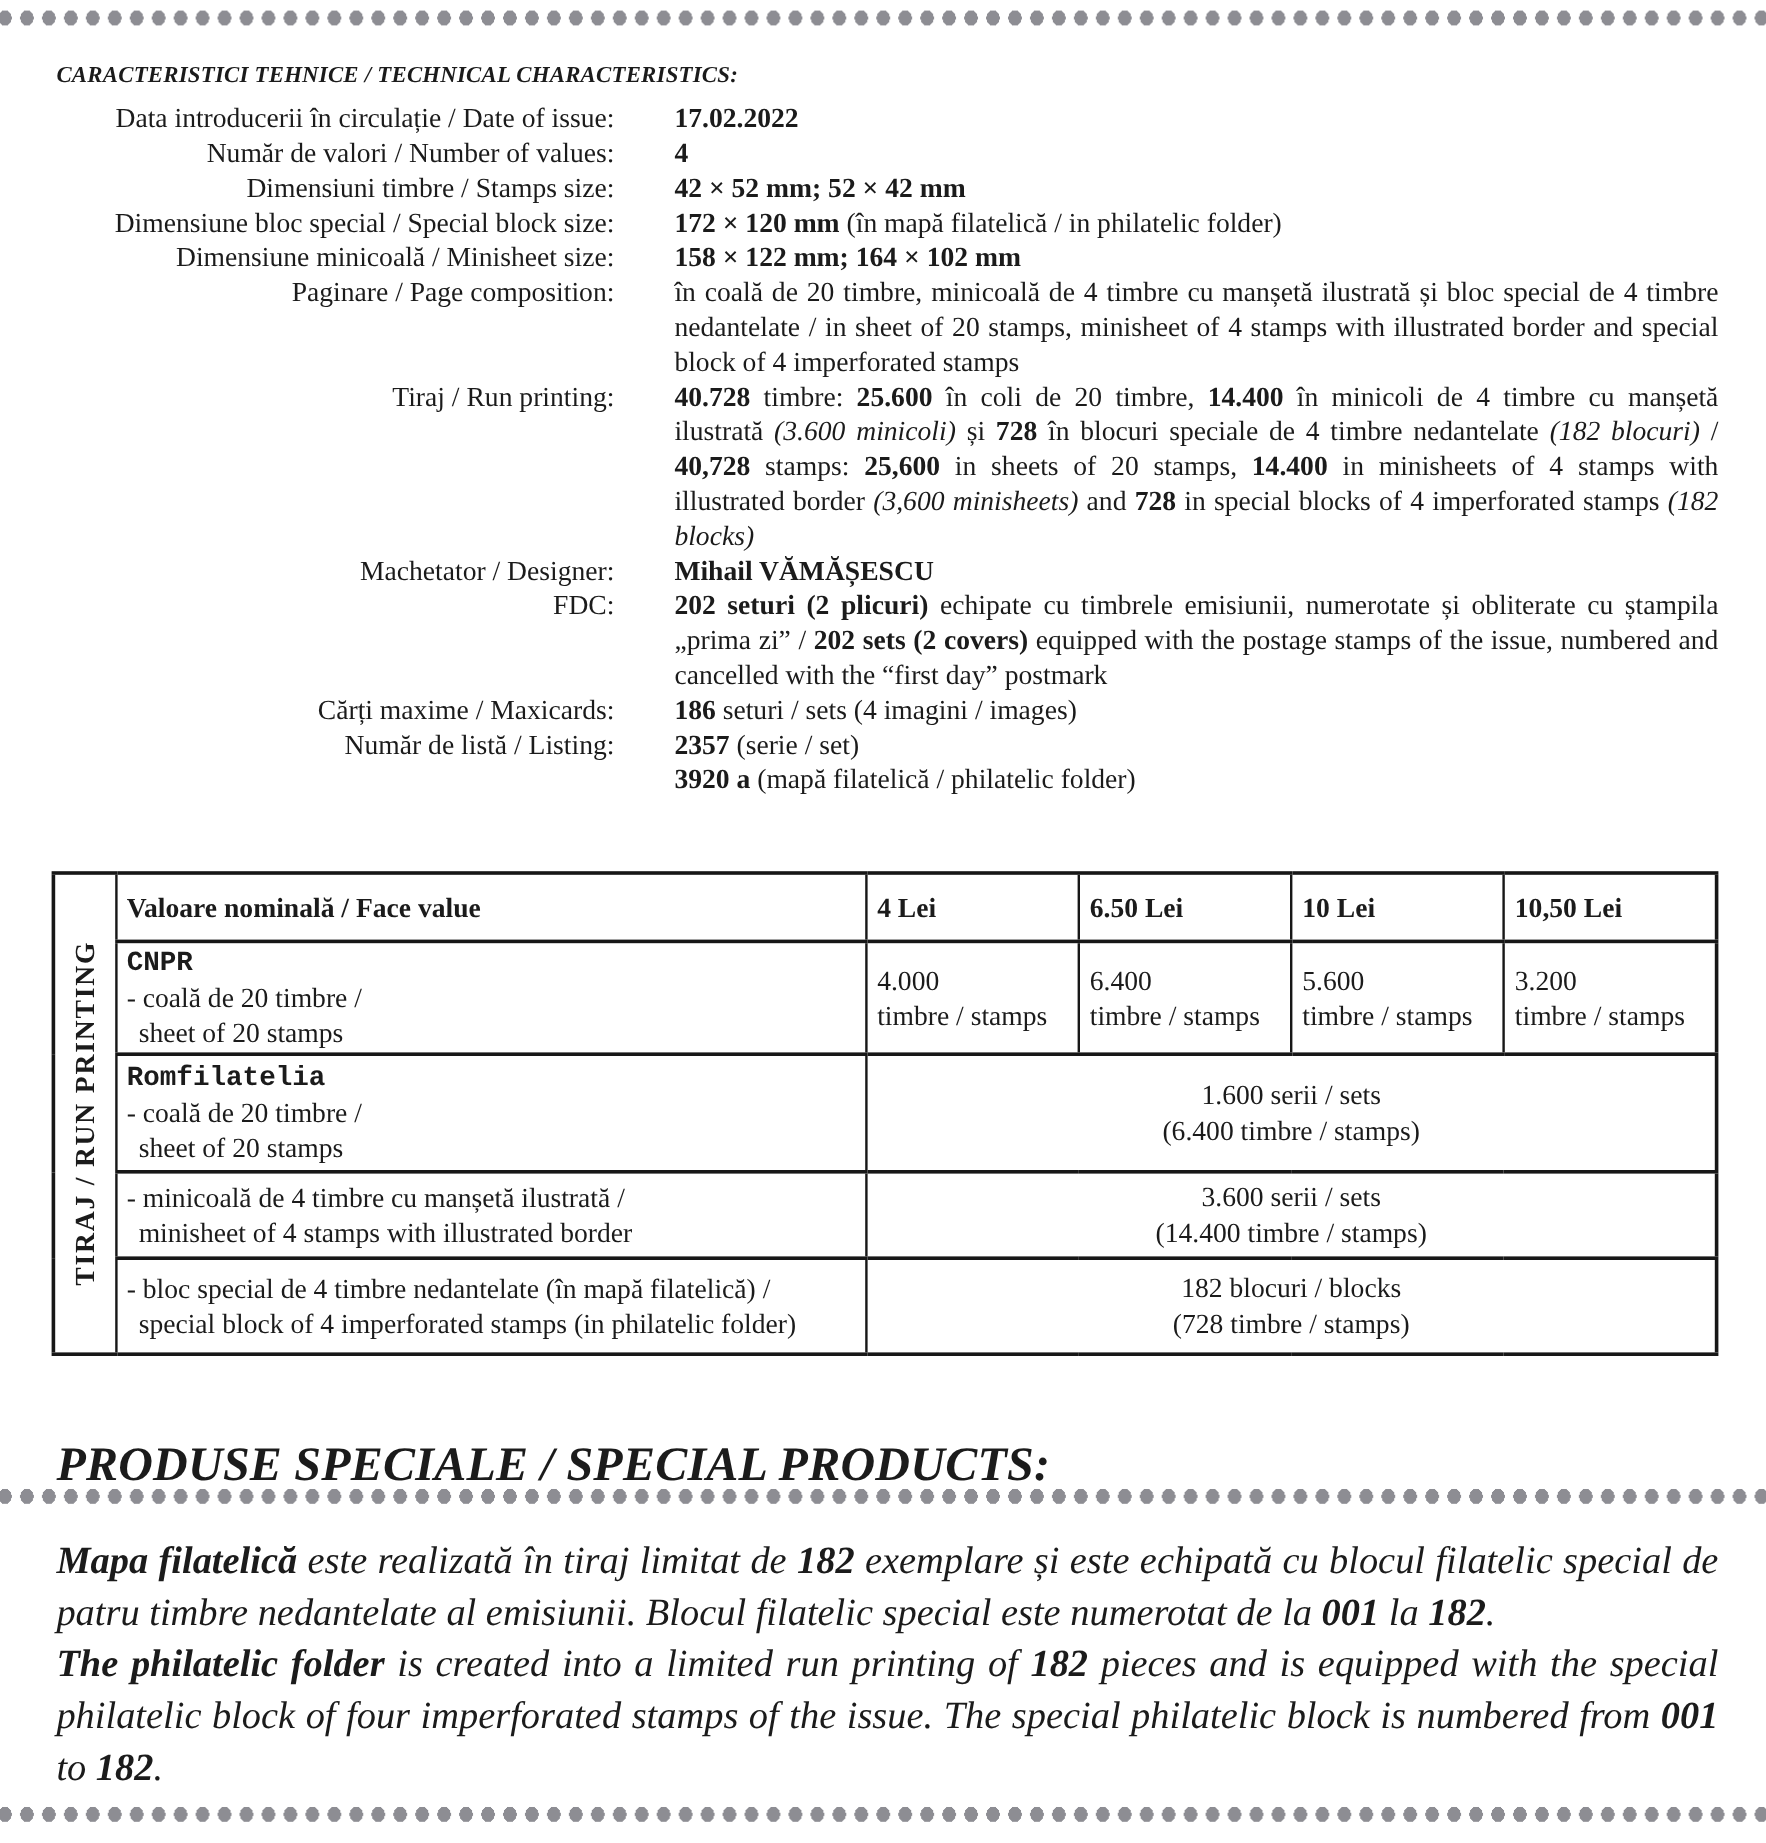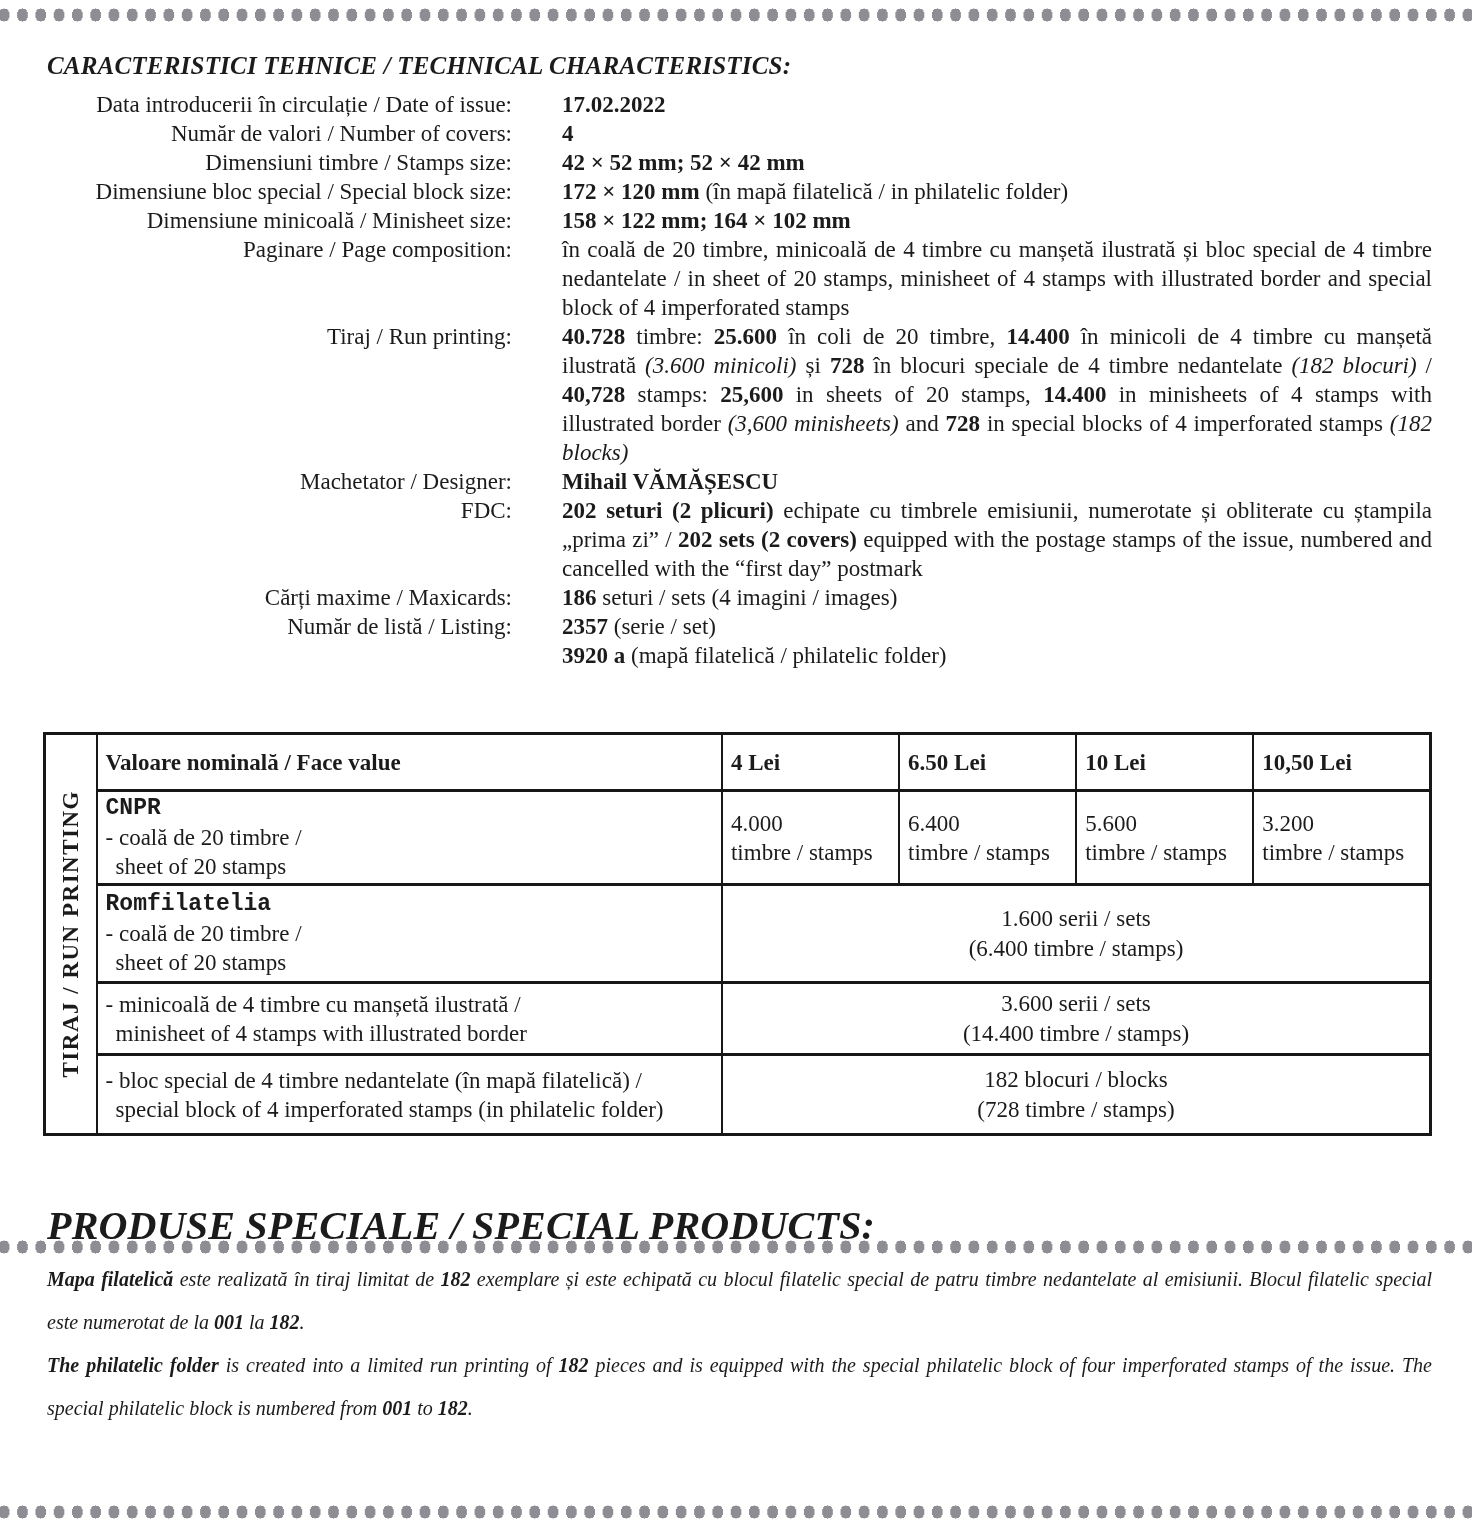--- a/index.html
+++ b/index.html
@@ -24,21 +24,21 @@
     background-repeat: repeat-x;
   }
   .dots-top { top: 8px; }
   .dots-mid { top: 1240px; }
   .dots-bottom { top: 1505px; }
 
   .content { position: absolute; top: 0; left: 0; right: 0; padding: 0 40px 0 47px; }
 
   .h-tech {
     margin: 52px 0 0 0;
-    font-size: 25px;
+    font-size: 19px;
     font-weight: bold;
     font-style: italic;
     letter-spacing: 0.2px;
   }
 
   .details { margin-top: 10px; font-size: 23px; line-height: 29px; }
   .detail-row { display: flex; }
   .detail-label { width: 465px; flex: 0 0 465px; text-align: right; }
   .detail-value { margin-left: 50px; width: 872px; text-align: justify; }
   .b { font-weight: bold; }
@@ -83,22 +83,22 @@
   td.merged-cell { text-align: center; line-height: 30px; }
 
   .h-special {
     margin: 66px 0 0 0;
     font-size: 40px;
     font-weight: bold;
     font-style: italic;
     letter-spacing: 0.2px;
   }
   .special-paras {
-    margin-top: 9px;
-    font-size: 20px;
+    margin-top: 36px;
+    font-size: 32px;
     font-style: italic;
     line-height: 43px;
     text-align: justify;
   }
   .special-paras p { margin: 0; }
 </style>
 </head>
 <body>
 
 <div class="page">
@@ -108,21 +108,21 @@
   <div class="content">
 
     <h1 class="h-tech">CARACTERISTICI TEHNICE / TECHNICAL CHARACTERISTICS:</h1>
 
     <div class="details">
       <div class="detail-row">
         <div class="detail-label">Data introducerii în circulație / Date of issue:</div>
         <div class="detail-value"><span class="b">17.02.2022</span></div>
       </div>
       <div class="detail-row">
-        <div class="detail-label">Număr de valori / Number of covers:</div>
+        <div class="detail-label">Număr de valori / Number of values:</div>
         <div class="detail-value"><span class="b">4</span></div>
       </div>
       <div class="detail-row">
         <div class="detail-label">Dimensiuni timbre / Stamps size:</div>
         <div class="detail-value"><span class="b">42 × 52 mm; 52 × 42 mm</span></div>
       </div>
       <div class="detail-row">
         <div class="detail-label">Dimensiune bloc special / Special block size:</div>
         <div class="detail-value"><span class="b">172 × 120 mm</span><span> (în mapă filatelică / in philatelic folder)</span></div>
       </div>

